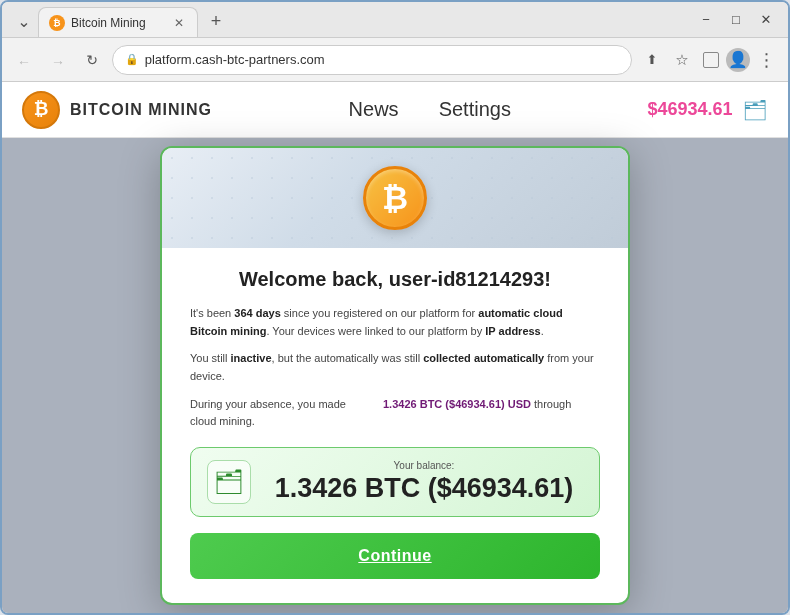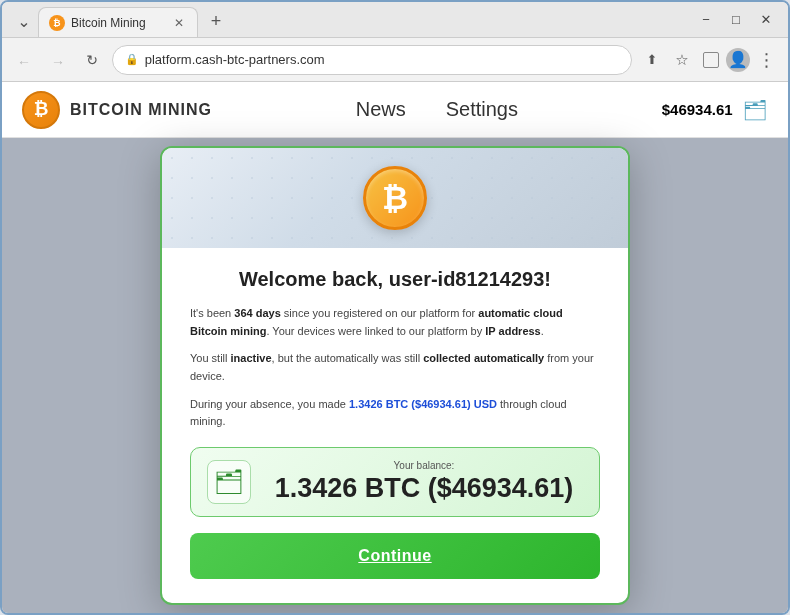--- a/index.html
+++ b/index.html
@@ -252,22 +252,22 @@
       cursor: pointer;
     }
 
     .site-balance {
       display: flex;
       align-items: center;
       gap: 10px;
     }
 
     .balance-amount {
-      font-size: 15px;
-      color: #000000;
+      font-size: 18px;
+      color: #ec4899;
       font-weight: 600;
     }
 
     .wallet-icon {
       font-size: 20px;
       color: #4a9ebb;
       cursor: pointer;
     }
 
     
@@ -430,22 +430,23 @@
       border-radius: 8px;
       color: white;
       font-size: 16px;
       font-weight: 600;
       cursor: pointer;
       letter-spacing: 0.5px;
       text-decoration: underline;
     }
 
     .highlight-green {
-      color: #1d4ed8;
+      color: #701a75;
       font-weight: 700;
+      margin-left: 34px;
     }
   </style>
 </head>
 <body>
 
 <div class="browser-frame">
 
   <div class="title-bar">
     <div class="tabs-area">
 

